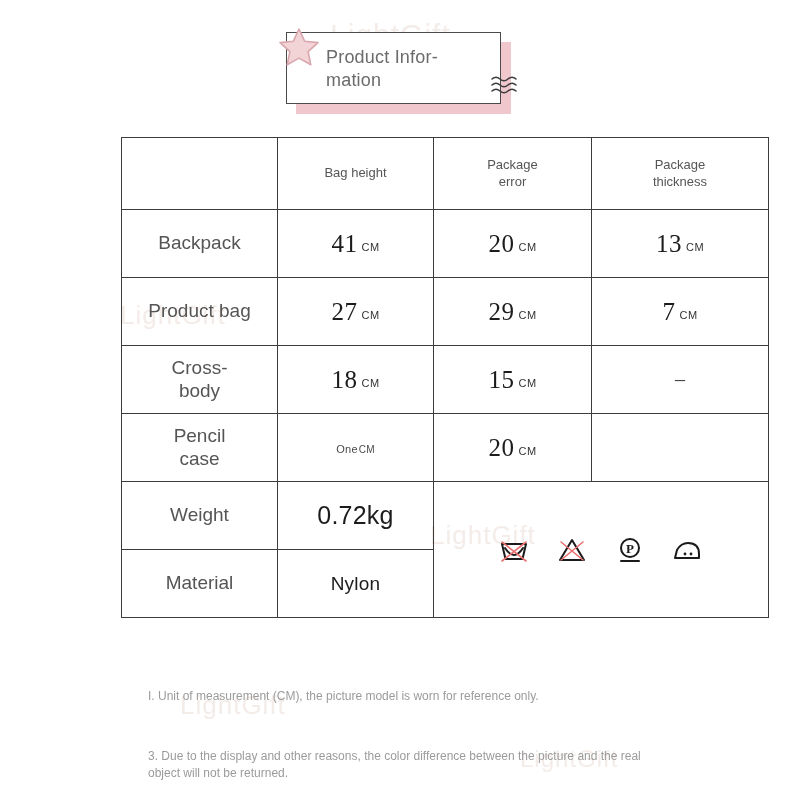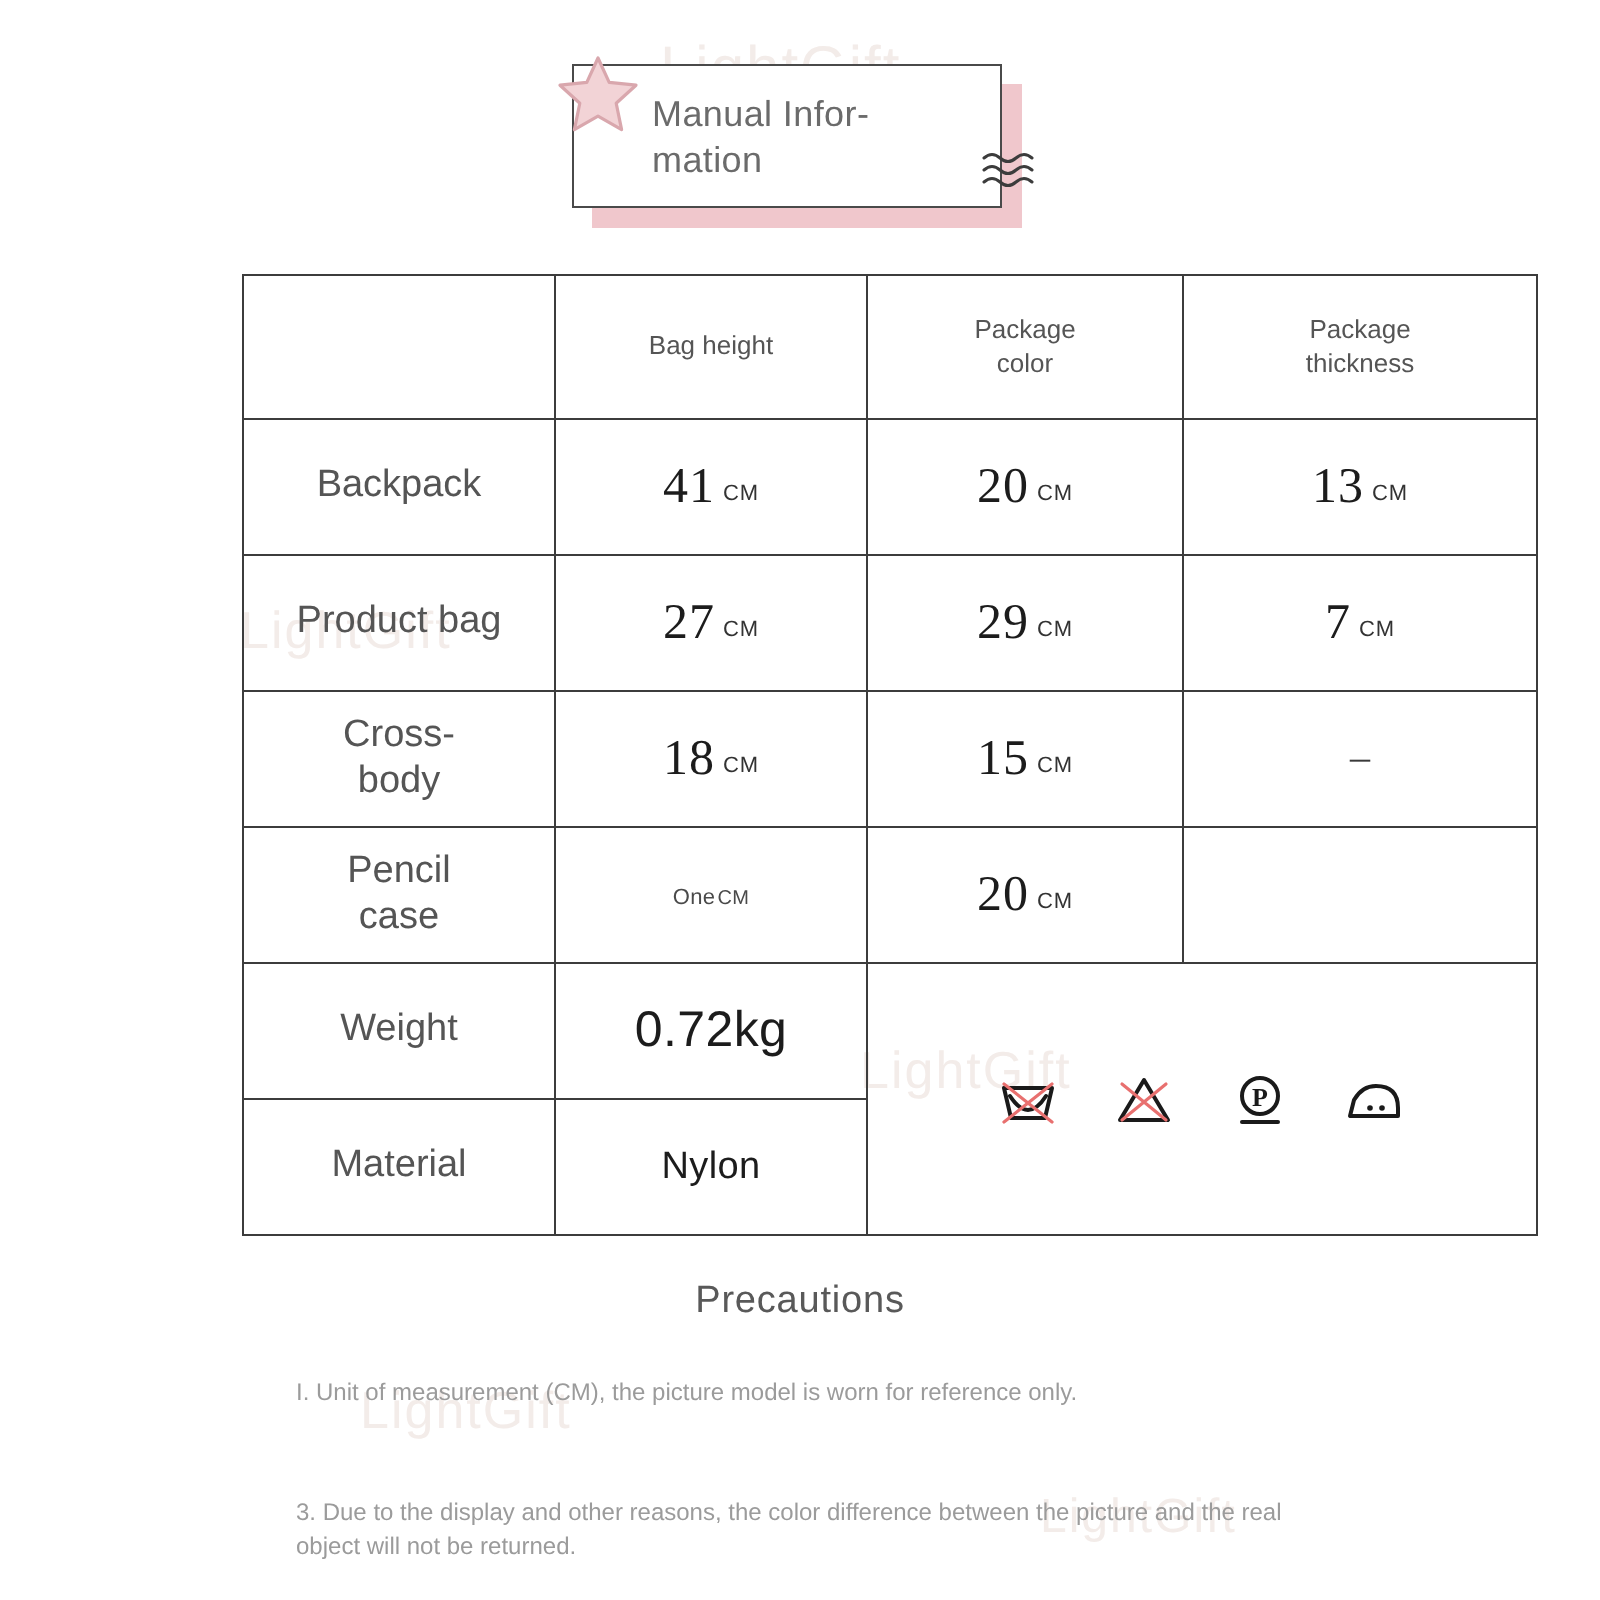--- a/index.html
+++ b/index.html
@@ -188,21 +188,21 @@
 
     <svg class="waves" viewBox="0 0 34 24">
       <g fill="none" stroke="#3c3c3c" stroke-width="1.5" stroke-linecap="round">
         <path d="M2 5 q4 -3.5 8 0 q4 3.5 8 0 q4 -3.5 8 0"></path>
         <path d="M2 11 q4 -3.5 8 0 q4 3.5 8 0 q4 -3.5 8 0"></path>
         <path d="M2 17 q4 -3.5 8 0 q4 3.5 8 0 q4 -3.5 8 0"></path>
       </g>
     </svg>
 
     <div class="banner-title">
-      <div>Manual Infor-</div>
+      <div>Product Infor-</div>
       <div>mation</div>
     </div>
 
     <svg class="star" viewBox="0 0 42 42">
       <polygon points="21,3 26.6,15.2 40,16.6 30.1,25.6 32.8,38.8 21,32.1 9.2,38.8 11.9,25.6 2,16.6 15.4,15.2" fill="#f2d3d6" stroke="#d9a7ad" stroke-width="1.6" stroke-linejoin="round"></polygon>
     </svg>
   </div>
 
   <table class="spec-table">
     <colgroup>
@@ -217,21 +217,21 @@
           <div class="hdr-text"></div>
         </td>
         <td>
           <div class="hdr-text">
             <div>Bag height</div>
           </div>
         </td>
         <td>
           <div class="hdr-text">
             <div>Package</div>
-            <div>color</div>
+            <div>error</div>
           </div>
         </td>
         <td>
           <div class="hdr-text">
             <div>Package</div>
             <div>thickness</div>
           </div>
         </td>
       </tr>
 
@@ -346,17 +346,16 @@
         <td>
           <div class="row-label">Material</div>
         </td>
         <td>
           <span class="material-val">Nylon</span>
         </td>
       </tr>
     </tbody>
   </table>
 
-  <div class="precautions-title">Precautions</div>
   <div class="note note1">I. Unit of measurement (CM), the picture model is worn for reference only.</div>
   <div class="note note3">3. Due to the display and other reasons, the color difference between the picture and the real object will not be returned.</div>
 
 </div>
 
 </body></html>

